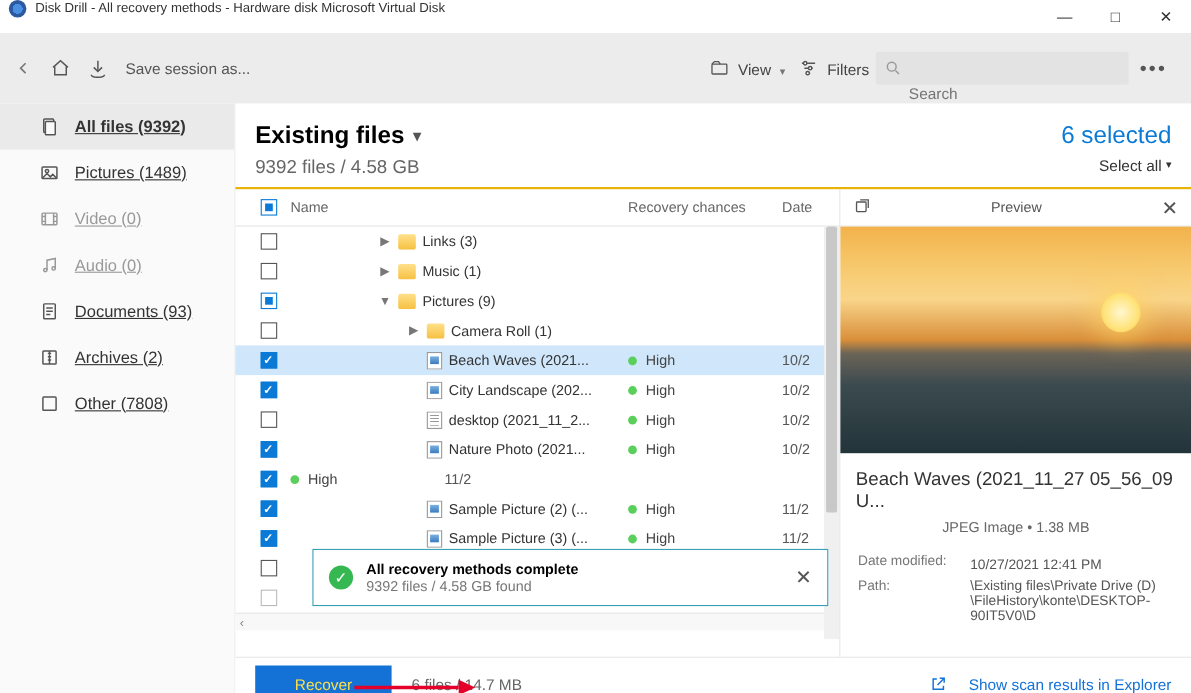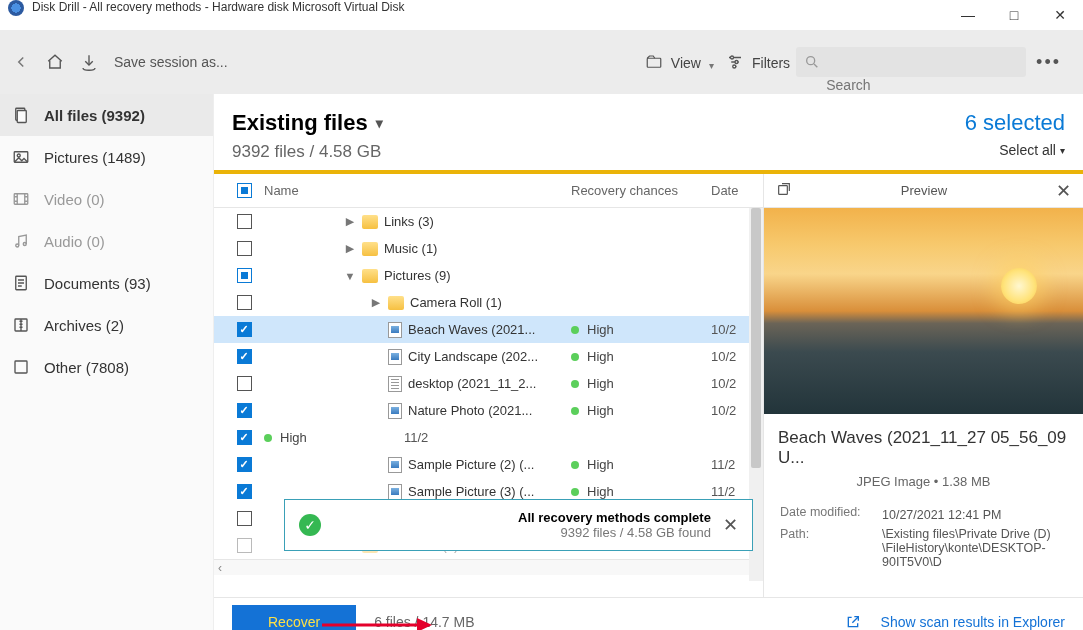--- a/index.html
+++ b/index.html
@@ -21,36 +21,36 @@
 .toolbar .search input { border: none; background: transparent; outline: none; font-size: 14px; margin-left: 6px; color: #555; width: 100%; margin-top: 46px; }
 .toolbar .ico { display: inline-flex; width: 18px; height: 18px; align-items: center; justify-content: center; color: #555; }
 .toolbar .save-text { font-size: 14px; color: #555; }
 .toolbar .menu-dots { font-size: 18px; letter-spacing: 2px; color:#555; padding: 0 10px; cursor:pointer; }
 
 
 .main { display: flex; height: calc(630px - 30px - 48px); }
 
 
 .sidebar { width: 214px; background: #fafafa; border-right: 1px solid #eee; }
-.sidebar .item { display: flex; align-items: center; gap: 14px; padding: 12px 12px; font-size: 15px; color: #333; cursor: pointer; }
+.sidebar .item { display: flex; align-items: center; gap: 14px; padding: 12px 36px; font-size: 15px; color: #333; cursor: pointer; text-decoration: underline; }
 .sidebar .item.active { background: #eaeaea; font-weight: 600; }
 .sidebar .item .sico { width: 18px; height: 18px; color: #555; display: flex; align-items: center; justify-content: center; }
 .sidebar .item.muted { color: #999; }
 
 
 .content { flex: 1; display: flex; flex-direction: column; min-width: 0; position: relative; }
 .content-header { padding: 16px 18px 8px; display: flex; align-items: flex-start; justify-content: space-between; }
 .content-header h1 { font-size: 22px; font-weight: 600; display: flex; align-items: center; gap: 8px; }
 .content-header .sub { color: #666; font-size: 17px; margin-top: 6px; }
 .content-header .right { text-align: right; }
 .content-header .selected { color: #0a7ad6; font-size: 22px; }
 .content-header .selectall { font-size: 14px; color: #333; margin-top: 6px; cursor:pointer; display:inline-flex; align-items:center; gap:4px; }
 
 
-.split { display: flex; flex: 1; min-height: 0; border-top: 4px solid #eab308; }
+.split { display: flex; flex: 1; min-height: 0; border-top: 2px solid #eab308; }
 
 
 .filelist { flex: 1; min-width: 0; display: flex; flex-direction: column; position: relative; }
 .cols { display: flex; align-items: center; height: 34px; border-bottom: 1px solid #e6e6e6; font-size: 13px; color: #666; padding-left: 10px; }
 .col-check { width: 40px; display:flex; justify-content:center; }
 .col-name { flex: 1; }
 .col-rec { width: 140px; }
 .col-date { width: 52px; }
 .row { display: flex; align-items: center; height: 27px; font-size: 13px; color: #333; padding-left: 10px; }
 .row.sel { background: #cfe6fb; }
@@ -68,21 +68,21 @@
 .row .file-ico.txt::after { background:repeating-linear-gradient(#999,#999 1px,#fff 1px,#fff 3px); top:2px; height:10px; }
 .dot-g { width:8px; height:8px; border-radius:50%; background:#5bcf5b; display:inline-block; margin-right:8px; }
 .row .col-rec { color:#444; }
 .row .col-date { color:#555; overflow:hidden; }
 
 .filelist .scrollind { height: 16px; border-top:1px solid #e6e6e6; display:flex; align-items:center; justify-content:space-between; padding:0 4px; font-size:12px; color:#888; background:#f8f8f8; }
 
 
 .toast { position: absolute; left: 70px; right: 10px; bottom: -2px; transform: translateY(-48px); background:#fff; border:1px solid #3aa0b7; padding: 10px 14px; display:flex; align-items:center; gap:12px; font-size:13px; }
 .toast .tick { width:22px; height:22px; border-radius:50%; background:#35b852; display:flex; align-items:center; justify-content:center; color:#fff; font-size:14px; }
-.toast .msg { flex:1;text-align:right; }
+.toast .msg { flex:1; }
 .toast .msg .t1 { font-weight:600; }
 .toast .msg .t2 { color:#777; }
 .toast .tx { cursor:pointer; font-size:18px; color:#555; }
 
 
 .preview { width: 320px; border-left:1px solid #e6e6e6; display:flex; flex-direction:column; position:relative; }
 .preview-head { display:flex; align-items:center; height:34px; padding:0 12px; border-bottom:1px solid #e6e6e6; font-size:13px; color:#555; }
 .preview-head .ph-center { flex:1; text-align:center; }
 .preview-head .pop { cursor:pointer; }
 .preview-head .pclose { cursor:pointer; font-size:18px; color:#555; }

